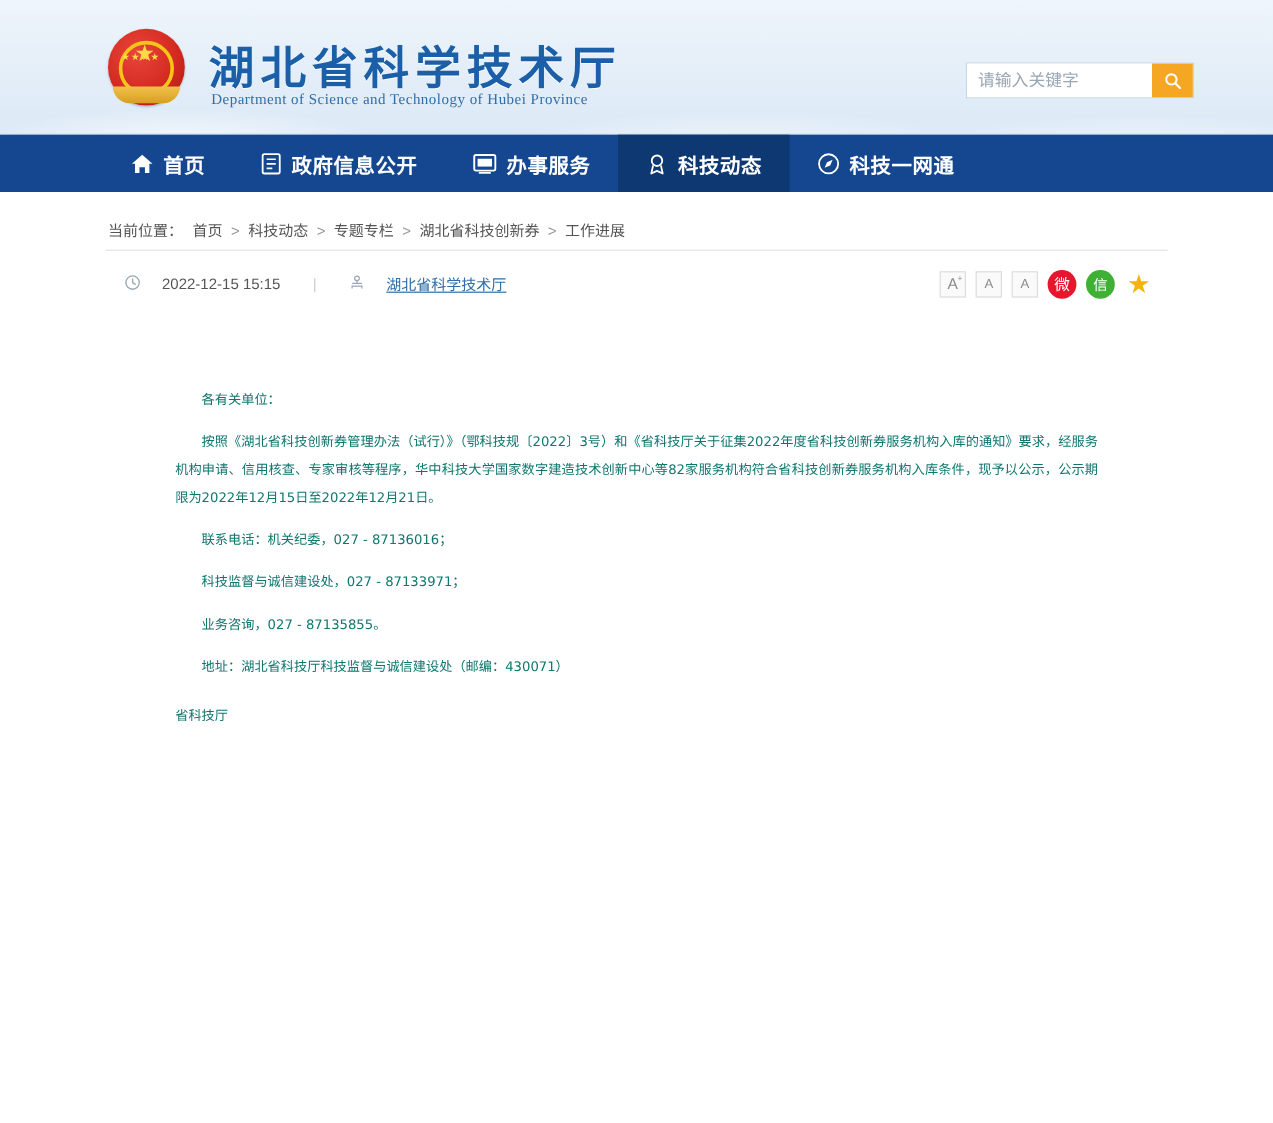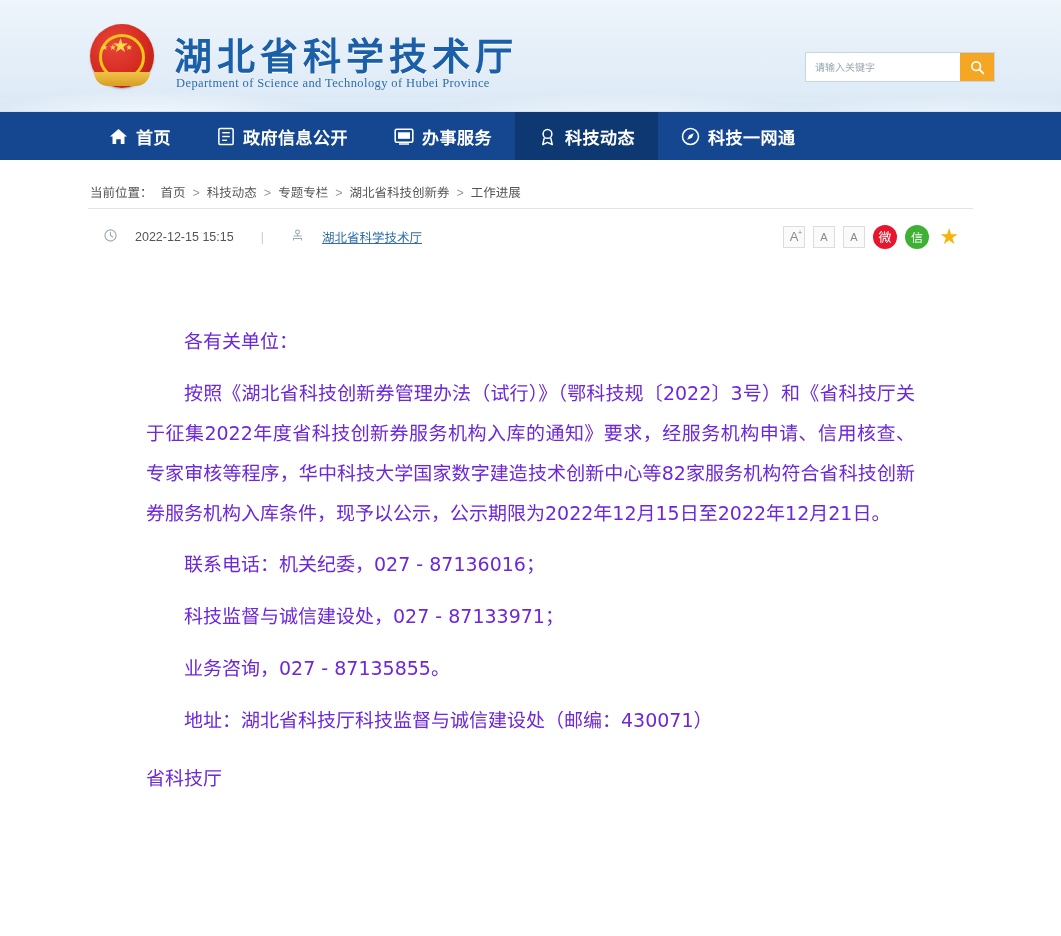--- a/index.html
+++ b/index.html
@@ -85,21 +85,21 @@
     align-items: stretch;
     height: 30px;
     border: 1px solid #c6d5e4;
     background: #fff;
   }
   .search-input {
     width: 154px;
     border: none;
     outline: none;
     padding: 0 9px;
-    font-size: 10px;
+    font-size: 14px;
     color: #333;
     background: #fff;
     font-family: "Liberation Sans", sans-serif;
   }
   .search-input::placeholder { color: #9aa7b4; }
   .search-btn {
     width: 34px;
     background: #f5a623;
     border: none;
     display: flex; align-items: center; justify-content: center;
@@ -181,23 +181,23 @@
   }
   .fsize.big { font-size: 13px; }
   .fsize sup { font-size: 7px; position: absolute; top: 2px; right: 2px; }
   .share { width: 24px; height: 24px; border-radius: 50%; display: flex; align-items: center; justify-content: center; cursor: pointer; }
   .share.weibo { background: #e6162d; color: #fff; font-size: 13px; }
   .share.wechat { background: #3eb135; color: #fff; font-size: 12px; }
   .share.fav { color: #f6b40a; font-size: 22px; line-height: 22px; background: none; }
 
   .body-text {
     padding: 58px 58px 0 58px;
-    font-size: 19px;
+    font-size: 11px;
     line-height: 2.1;
-    color: #6d28d9;
+    color: #0f766e;
     font-family: "DejaVu Sans", "Liberation Sans", sans-serif;
   }
   .body-text p { margin: 0 0 12px 0; text-align: justify; }
   .body-text p.indent { text-indent: 2em; }
   .sig { text-align: right; margin-top: 18px; padding-right: 8px; }
   .sig p { margin: 0 0 10px 0; }
 </style>
 </head>
 <body>
 

